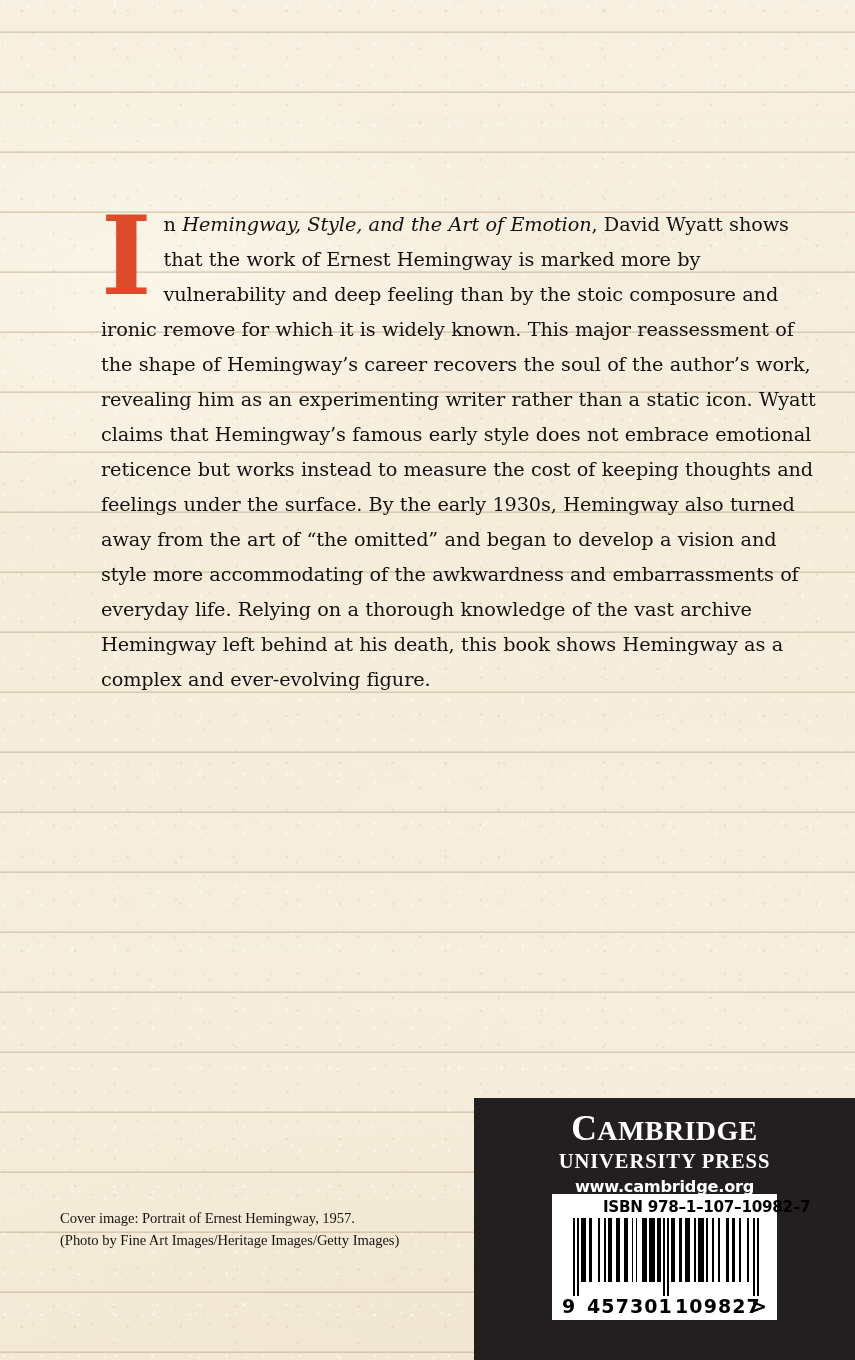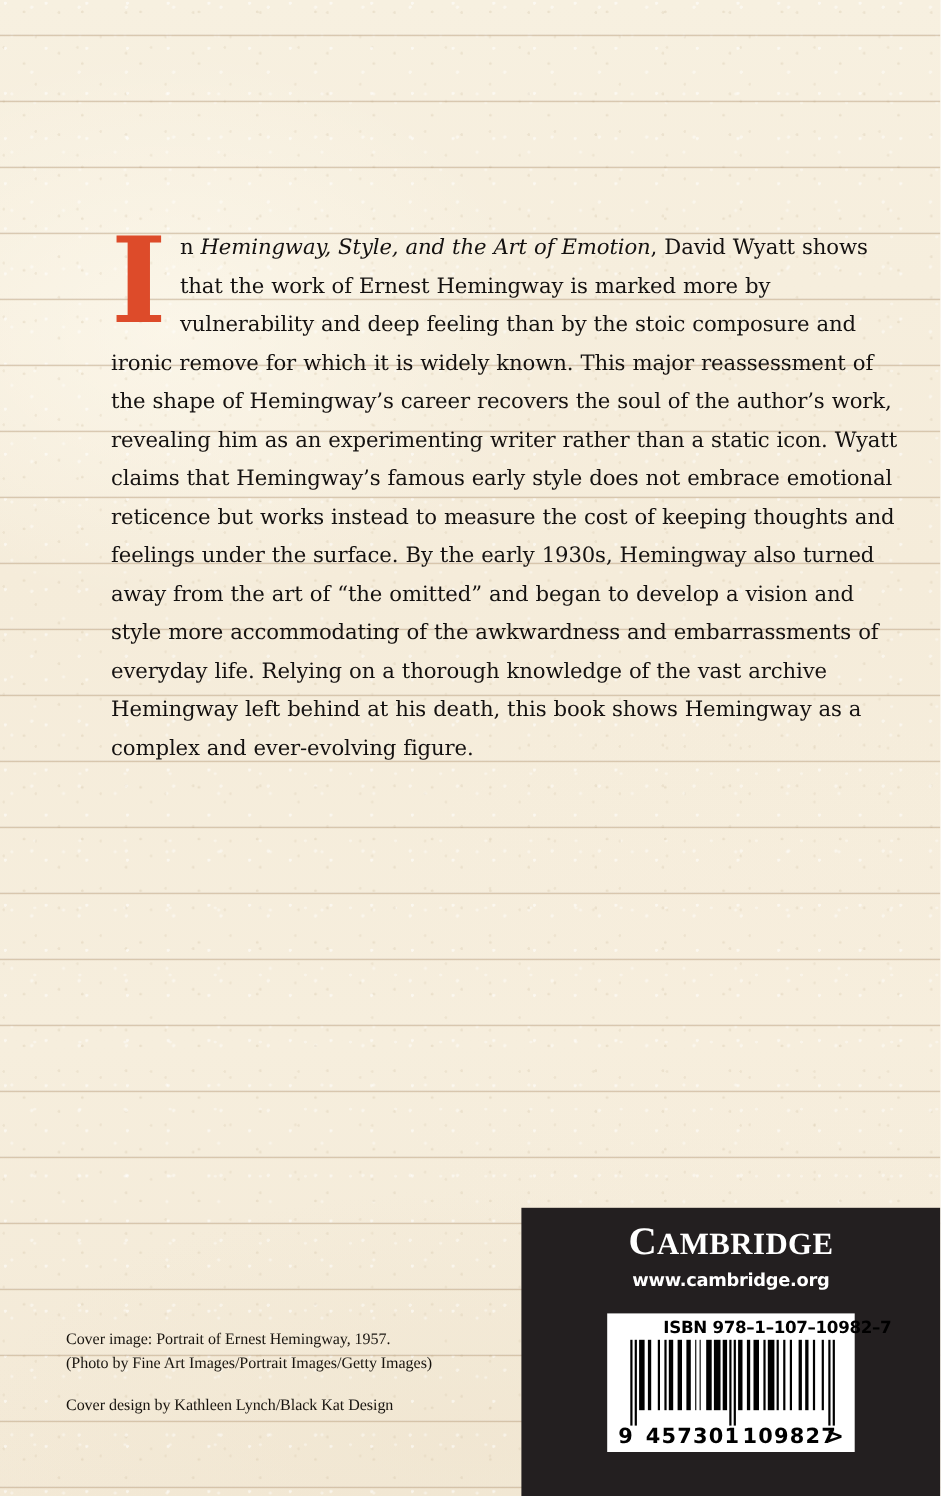--- a/index.html
+++ b/index.html
@@ -224,29 +224,29 @@
       <div class="rule" style="top: 1171px;"></div>
       <div class="rule" style="top: 1231px;"></div>
       <div class="rule" style="top: 1291px;"></div>
       <div class="rule" style="top: 1351px;"></div>
     </div>
 
   <p id="blurb"><span class="dropcap">I</span><span>n </span><span class="ital">Hemingway, Style, and the Art of Emotion</span><span>, David Wyatt shows that the work of Ernest Hemingway is marked more by vulnerability and deep feeling than by the stoic composure and ironic remove for which it is widely known. This major reassessment of the shape of Hemingway’s career recovers the soul of the author’s work, revealing him as an experimenting writer rather than a static icon. Wyatt claims that Hemingway’s famous early style does not embrace emotional reticence but works instead to measure the cost of keeping thoughts and feelings under the surface. By the early 1930s, Hemingway also turned away from the art of “the omitted” and began to develop a vision and style more accommodating of the awkwardness and embarrassments of everyday life. Relying on a thorough knowledge of the vast archive Hemingway left behind at his death, this book shows Hemingway as a complex and ever-evolving figure.</span></p>
 
   <div id="credits">
     <div>Cover image: Portrait of Ernest Hemingway, 1957.</div>
-    <div>(Photo by Fine Art Images/Portrait Images/Getty Images)</div>
+    <div>(Photo by Fine Art Images/Heritage Images/Getty Images)</div>
     <div class="gap"></div>
-    <div>Cover design by Kathleen Lynch/Black Kat Design</div>
   </div>
 
   <div id="cup-panel">
 
     <div id="cup-logo">
       <div class="cup-line1"><span>C</span><span class="small">AMBRIDGE</span></div>
+      <div class="cup-line2">UNIVERSITY PRESS</div>
       <div class="cup-line3">www.cambridge.org</div>
     </div>
 
     <div id="barcode-box">
       <div id="isbn-text">ISBN 978–1–107–10982–7</div>
       <div id="bars">
           <div class="bar tall" style="left: 0px; width: 1.70789px;"></div>
           <div class="bar tall" style="left: 3.91579px; width: 1.70789px;"></div>
           <div class="bar short" style="left: 7.83158px; width: 5.62368px;"></div>
           <div class="bar short" style="left: 15.6632px; width: 3.66579px;"></div>

